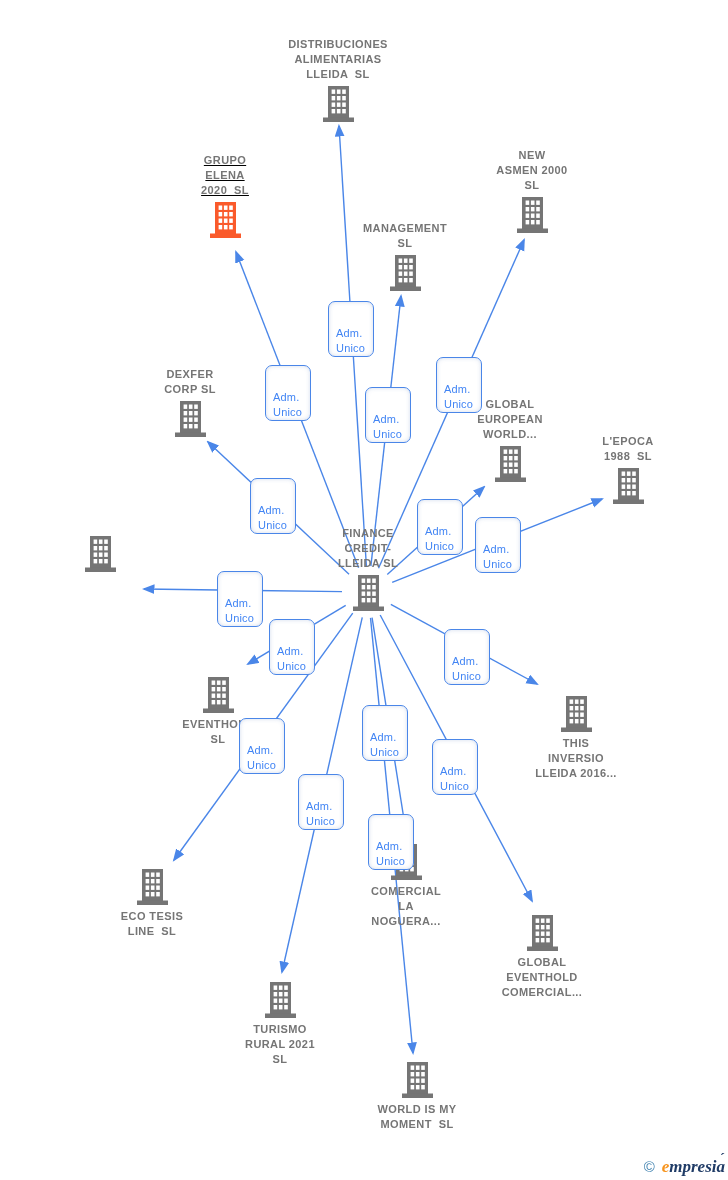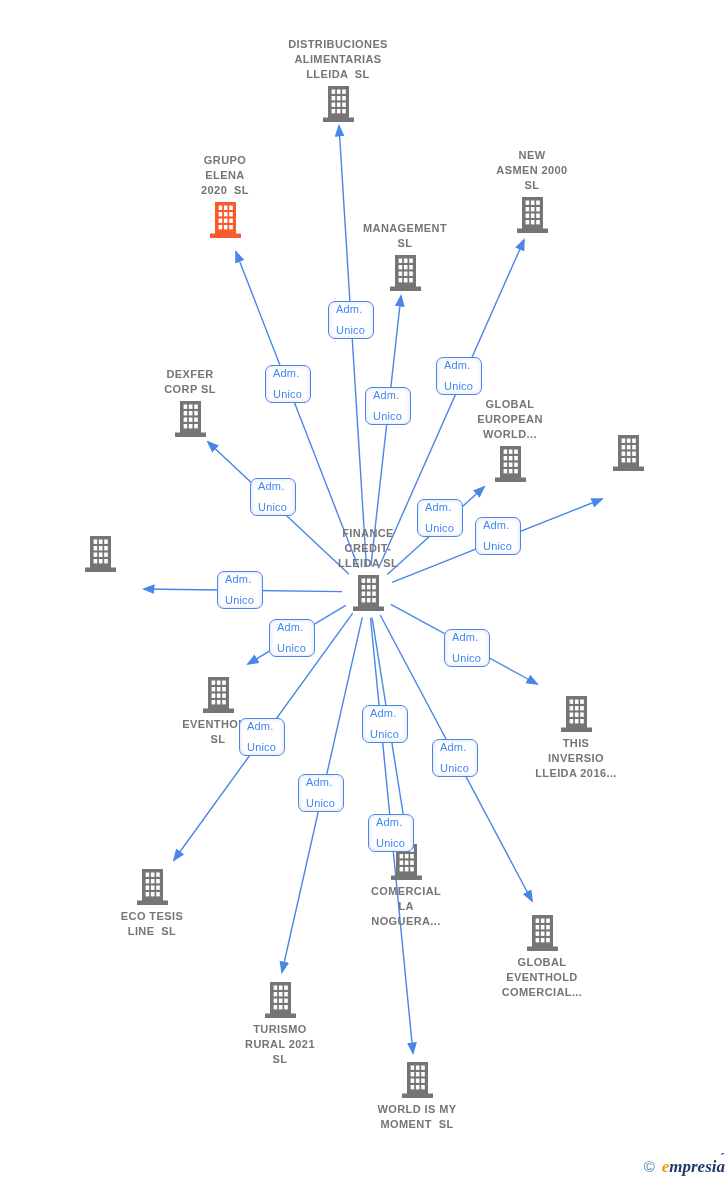--- a/index.html
+++ b/index.html
@@ -16,26 +16,26 @@
   .node-label{
     font-size:11px;line-height:15px;font-weight:bold;
     color:#757575;letter-spacing:.4px;
   }
   .node-label span{display:block;white-space:pre;text-align:center;}
   .node-label.above{margin-bottom:3px;}
   .node-label.below{margin-top:3px;}
   .node-icon{display:block;width:34px;margin:0 auto;}
   .node-icon svg{display:block;}
   .adm-box{
-    position:absolute;width:46px;height:38px;box-sizing:border-box;
+    position:absolute;width:46px;height:56px;box-sizing:border-box;
     margin-left:-23px;margin-top:-19px;
     background:#ffffff;
     border:1.6px solid #4A86E8;border-radius:7px;
     box-shadow:inset 0 0 4px rgba(160,180,215,.45);
-    display:flex;flex-direction:column;justify-content:space-between;
+    display:flex;flex-direction:column;justify-content:flex-end;
     padding-left:7px;gap:0px;
   }
   .adm-box span{
     display:block;font-size:11px;line-height:15px;
     color:#4285F4;letter-spacing:.2px;white-space:pre;
   }
   .watermark{
     position:absolute;right:3px;bottom:5px;
     display:flex;align-items:center;gap:7px;
   }
@@ -101,21 +101,21 @@
             <rect x="15.9" y="11" width="3.6" height="4.4" fill="#ffffff"></rect>
             <rect x="15.9" y="17.5" width="3.6" height="4.4" fill="#ffffff"></rect>
             <rect x="15.9" y="24" width="3.6" height="4.4" fill="#ffffff"></rect>
             <rect x="21.2" y="4.5" width="3.6" height="4.4" fill="#ffffff"></rect>
             <rect x="21.2" y="11" width="3.6" height="4.4" fill="#ffffff"></rect>
             <rect x="21.2" y="17.5" width="3.6" height="4.4" fill="#ffffff"></rect>
             <rect x="21.2" y="24" width="3.6" height="4.4" fill="#ffffff"></rect>
           </svg>
         </div>
       </div>
-      <div class="node" style="left: 225px; top: 153px;">
+      <div class="node" style="left: 225px; top: 153px; text-decoration: underline;">
         <div class="node-label above">
           <span>GRUPO</span>
           <span>ELENA</span>
           <span>2020  SL</span>
         </div>
         <div class="node-icon">
           <svg width="34" height="38" viewBox="0 0 34 38" xmlns="http://www.w3.org/2000/svg">
             <rect x="7" y="1" width="21" height="34" fill="#FA5A2B"></rect>
             <rect x="2" y="32.5" width="31" height="4.5" fill="#FA5A2B"></rect>
             <rect x="10.6" y="4.5" width="3.6" height="4.4" fill="#ffffff"></rect>
@@ -225,20 +225,24 @@
             <rect x="15.9" y="17.5" width="3.6" height="4.4" fill="#ffffff"></rect>
             <rect x="15.9" y="24" width="3.6" height="4.4" fill="#ffffff"></rect>
             <rect x="21.2" y="4.5" width="3.6" height="4.4" fill="#ffffff"></rect>
             <rect x="21.2" y="11" width="3.6" height="4.4" fill="#ffffff"></rect>
             <rect x="21.2" y="17.5" width="3.6" height="4.4" fill="#ffffff"></rect>
             <rect x="21.2" y="24" width="3.6" height="4.4" fill="#ffffff"></rect>
           </svg>
         </div>
       </div>
       <div class="node" style="left: 628px; top: 434px;">
+        <div class="node-label above">
+          <span>L'EPOCA</span>
+          <span>1988  SL</span>
+        </div>
         <div class="node-icon">
           <svg width="34" height="38" viewBox="0 0 34 38" xmlns="http://www.w3.org/2000/svg">
             <rect x="7" y="1" width="21" height="34" fill="#757575"></rect>
             <rect x="2" y="32.5" width="31" height="4.5" fill="#757575"></rect>
             <rect x="10.6" y="4.5" width="3.6" height="4.4" fill="#ffffff"></rect>
             <rect x="10.6" y="11" width="3.6" height="4.4" fill="#ffffff"></rect>
             <rect x="10.6" y="17.5" width="3.6" height="4.4" fill="#ffffff"></rect>
             <rect x="10.6" y="24" width="3.6" height="4.4" fill="#ffffff"></rect>
             <rect x="15.9" y="4.5" width="3.6" height="4.4" fill="#ffffff"></rect>
             <rect x="15.9" y="11" width="3.6" height="4.4" fill="#ffffff"></rect>

